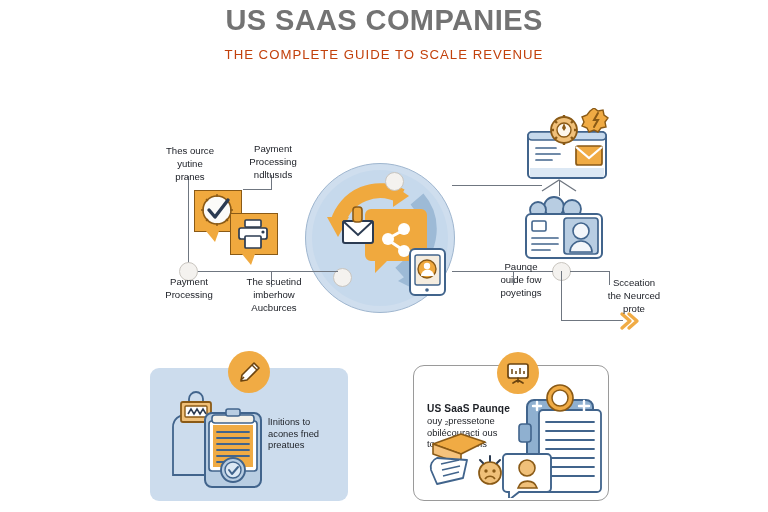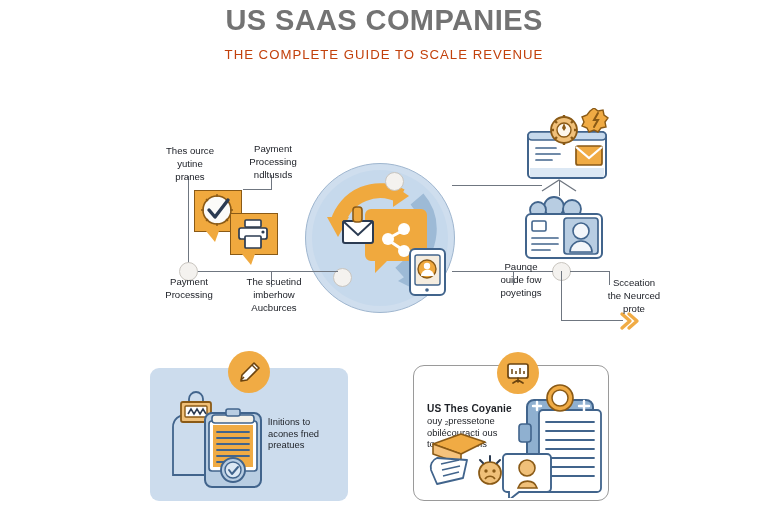--- a/index.html
+++ b/index.html
@@ -301,21 +301,21 @@
     <svg width="26" height="26" viewBox="0 0 26 26">
       <rect x="3" y="4" width="20" height="14" rx="2" fill="#ffffff" stroke="#6b4410" stroke-width="1.7"></rect>
       <g stroke="#6b4410" stroke-width="1.5">
         <path d="M7 9 v5 M11 11 v3 M15 8 v6 M19 11 v3"></path>
       </g>
       <path d="M13 18 v4 M8 23 l5 -3 l5 3" fill="none" stroke="#6b4410" stroke-width="1.7" stroke-linecap="round"></path>
     </svg>
   </div>
 
   <div class="panel-text" style="left:427px;top:391px;width:110px;">
-    <span class="hd">US Thes Coyanie</span><span>ouy ₂pressetone
+    <span class="hd">US SaaS Paunqe</span><span>ouy ₂pressetone
 obilécouracti ous
 to mocessions</span>
   </div>
 
   <svg style="position:absolute;left:423px;top:378px;" width="182" height="120">
 
     <g>
       <rect x="104" y="22" width="66" height="92" rx="7" fill="#8fb0d0" stroke="#41648c" stroke-width="2"></rect>
       <rect x="116" y="32" width="62" height="82" rx="4" fill="#ffffff" stroke="#41648c" stroke-width="1.8"></rect>
       <circle cx="137" cy="20" r="13" fill="#f0ab44" stroke="#8a5a16" stroke-width="1.7"></circle>

